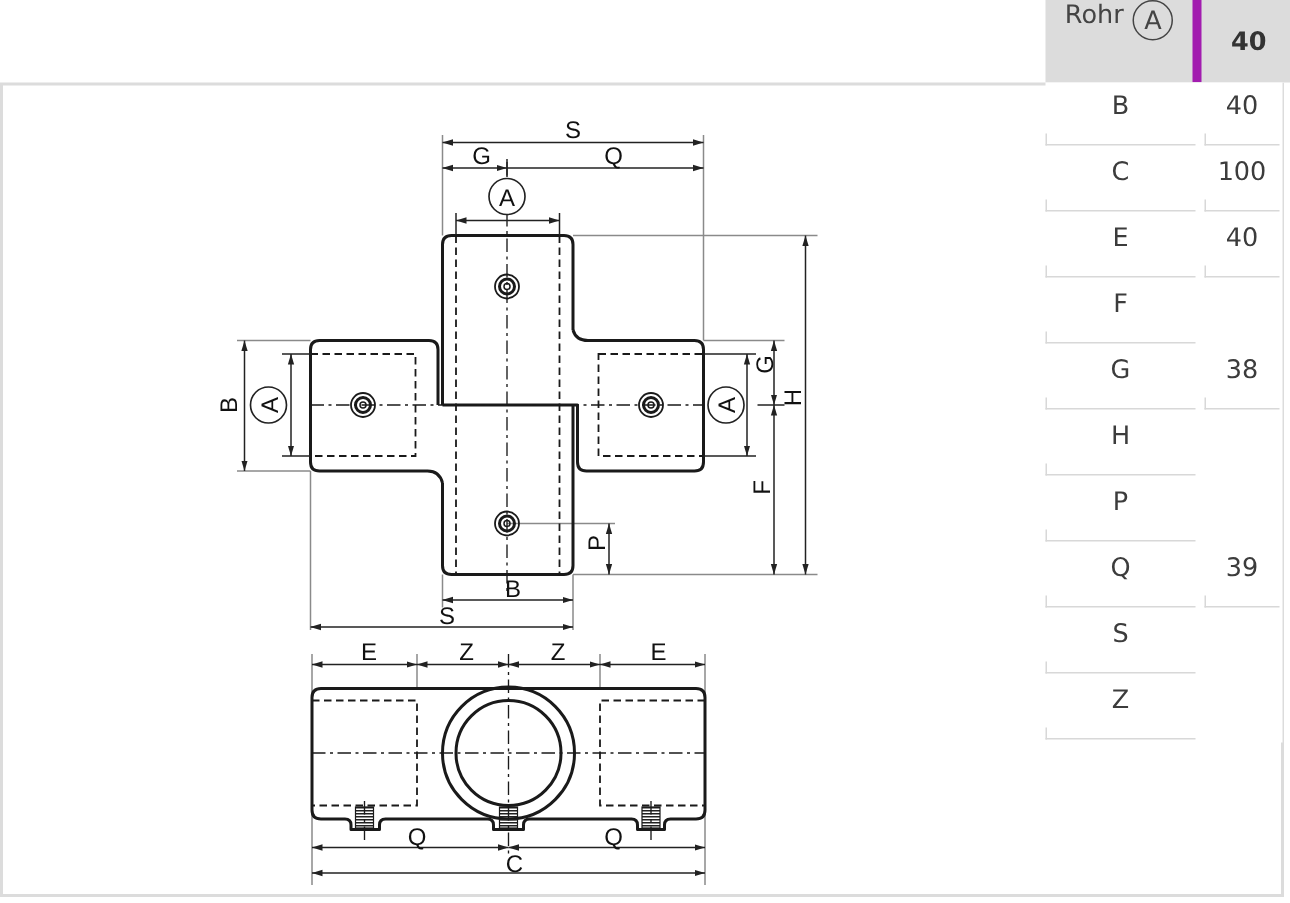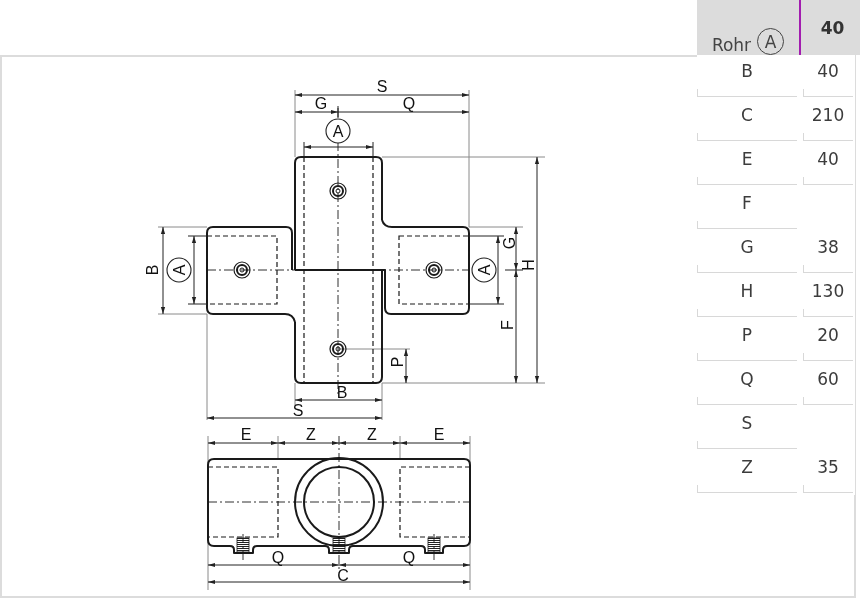--- a/index.html
+++ b/index.html
@@ -2,22 +2,22 @@
 <html><head>
   <meta charset="utf-8">
   <style>
     html, body { margin: 0; padding: 0; background: #ffffff; }
     body { width: 860px; height: 602px; position: relative; overflow: hidden;
            font-family: "DejaVu Sans", sans-serif; color: #3a3a3a; }
     .frame { position: absolute; left: 0; top: 55px; width: 856px; height: 543px;
              border: 2px solid #dcdcdc; box-sizing: border-box; background: #fff; }
     .header-cell { position: absolute; top: 0; left: 697px; width: 163px; height: 55px;
                    background: #dcdcdc; display: flex; align-items: center; }
-    .header-label { width: 104px; height: 55px; display: flex; align-items: flex-end; justify-content: center;
-                    font-size: 17px; color: #444; border-right: 2px solid #a21caf; box-sizing: border-box; }
+    .header-label { width: 104px; height: 55px; display: flex; align-items: flex-start; justify-content: center;
+                    font-size: 17px; color: #444; border-right: 6px solid #a21caf; box-sizing: border-box; }
     .header-label .circ { display: inline-flex; align-items: center; justify-content: center;
                     width: 27px; height: 27px; border: 1.3px solid #444; border-radius: 50%;
                     margin-left: 6px; font-size: 17px; box-sizing: border-box; }
     .header-value { flex: 1; text-align: center; font-weight: bold; font-size: 17px; color: #333; padding-left: 4px; }
     .table { position: absolute; left: 697px; top: 55px; width: 158px; background: #fff; }
     .row { position: relative; height: 44px; display: flex; }
     .cell-label, .cell-value { position: relative; height: 44px; display: flex; justify-content: center;
                     font-size: 17px; color: #3c3c3c; padding-top: 6px; box-sizing: border-box; }
     .cell-label { width: 100px; }
     .cell-value { width: 50px; margin-left: 6px; }
@@ -39,51 +39,48 @@
 
 <div class="frame"></div>
 
 <div class="table">
   <div class="row">
       <div class="cell-label">B</div>
       <div class="cell-value">40</div>
     </div>
   <div class="row">
       <div class="cell-label">C</div>
-      <div class="cell-value">210</div>
+      <div class="cell-value">100</div>
     </div>
   <div class="row">
       <div class="cell-label">E</div>
       <div class="cell-value">40</div>
     </div>
   <div class="row">
       <div class="cell-label">F</div>
     </div>
   <div class="row">
       <div class="cell-label">G</div>
       <div class="cell-value">38</div>
     </div>
   <div class="row">
       <div class="cell-label">H</div>
-      <div class="cell-value">130</div>
     </div>
   <div class="row">
       <div class="cell-label">P</div>
-      <div class="cell-value">20</div>
     </div>
   <div class="row">
       <div class="cell-label">Q</div>
-      <div class="cell-value">60</div>
+      <div class="cell-value">39</div>
     </div>
   <div class="row">
       <div class="cell-label">S</div>
     </div>
   <div class="row">
       <div class="cell-label">Z</div>
-      <div class="cell-value">35</div>
     </div>
 </div>
 
 <svg class="drawing" width="700" height="602" viewBox="0 0 700 602" xmlns="http://www.w3.org/2000/svg">
   <defs>
     <marker id="arr" viewBox="0 0 10 10" refX="10" refY="5" markerWidth="7" markerHeight="7" orient="auto-start-reverse">
       <path d="M0,2 L10,5 L0,8 z" fill="#222"></path>
     </marker>
     <pattern id="thread" width="3" height="2" patternUnits="userSpaceOnUse">
       <rect width="3" height="1" fill="#222"></rect>

